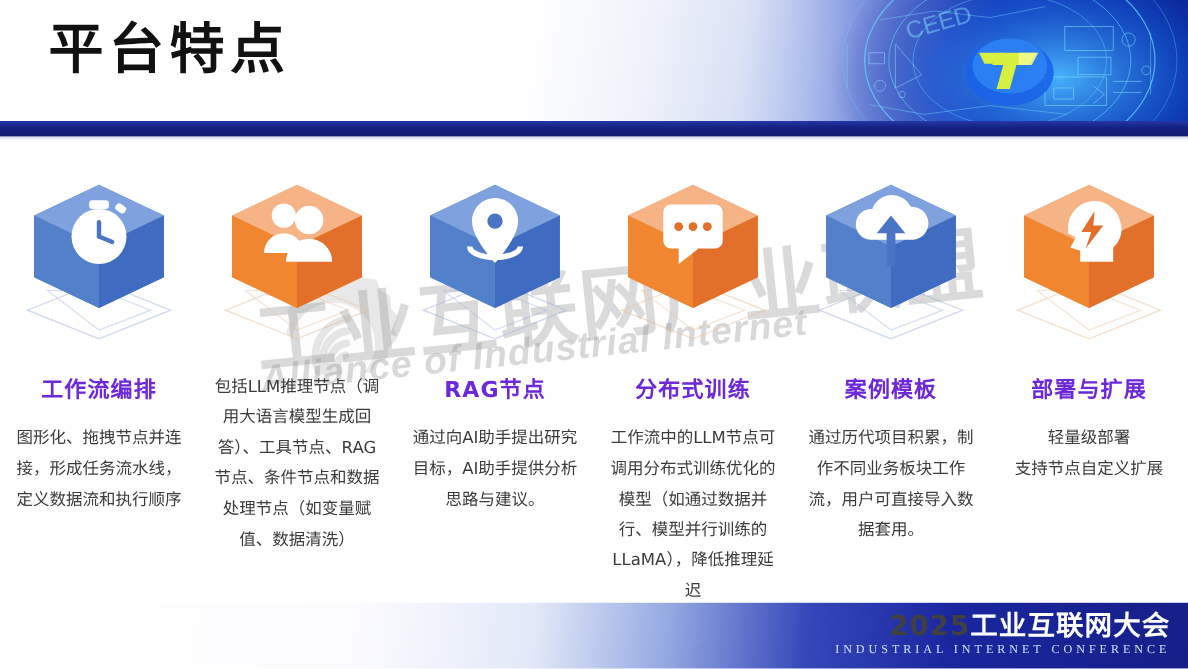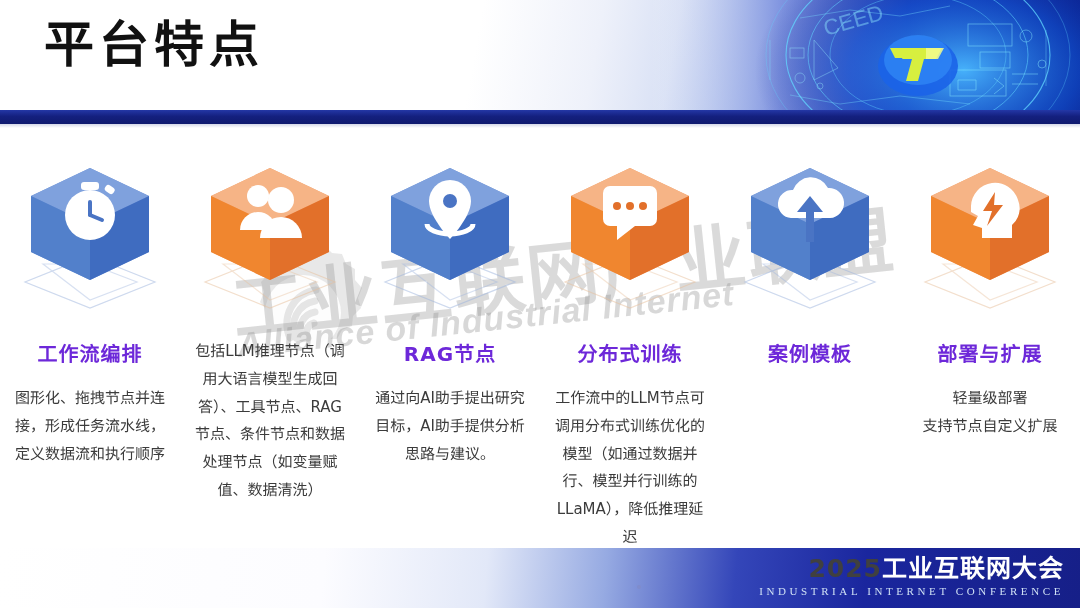--- a/index.html
+++ b/index.html
@@ -252,20 +252,21 @@
           <path d="M75 64 L134 36 L134 92 L75 120 Z" fill="#3f6cc0"></path>
           <path d="M75 64 L16 36 L16 92 L75 120 Z" fill="#5280cb"></path>
           <g fill="#ffffff">
             <path d="M56 58 a14 14 0 0 1 2 -28 a19 19 0 0 1 35 -2 a14 14 0 0 1 2 30 z"></path>
             <path d="M75 36 L88 52 L62 52 Z" fill="#4a74c4"></path>
             <rect x="71" y="50" width="8" height="32" fill="#4a74c4"></rect>
           </g>
         </svg>
       </div>
       <div class="card-title">案例模板</div>
+      <div class="card-body">通过历代项目积累，制作不同业务板块工作流，用户可直接导入数据套用。</div>
     </div>
 
     <div class="card">
       <div class="cube-wrap">
         <svg viewBox="0 0 150 160" aria-hidden="true">
           <g opacity="0.5" fill="none" stroke="#e7bf9b" stroke-width="1.2">
             <path d="M75 96 L140 122 L75 148 L10 122 Z"></path>
             <path d="M75 104 L122 122 L75 140 L28 104 Z" opacity="0.8"></path>
           </g>
           <path d="M75 8 L134 36 L134 92 L75 120 L16 92 L16 36 Z" fill="#f3a06a"></path>

